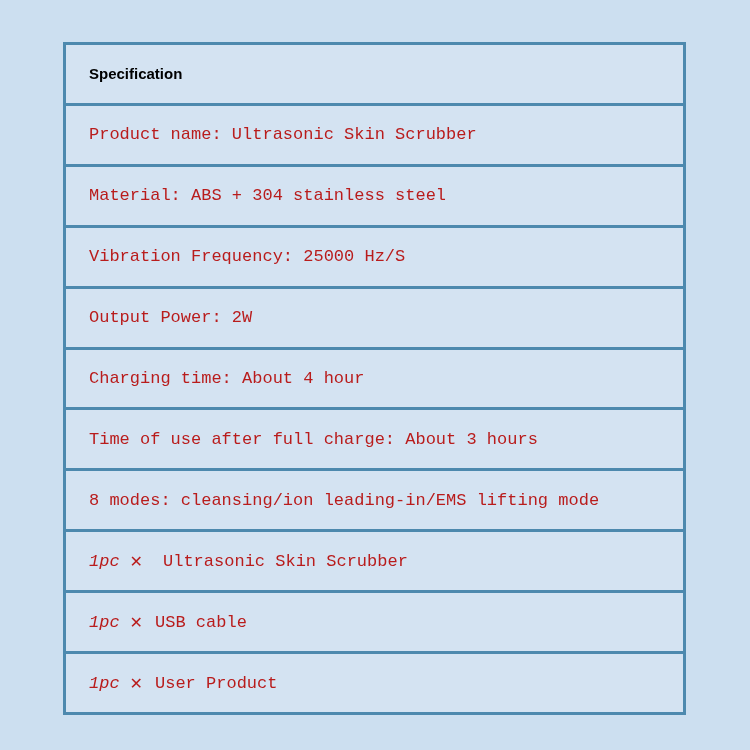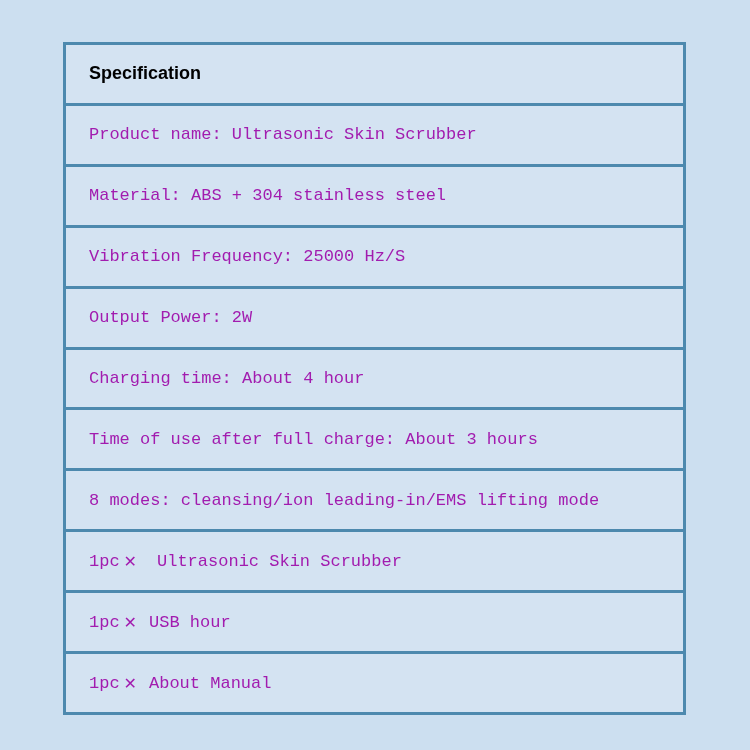--- a/index.html
+++ b/index.html
@@ -24,36 +24,37 @@
     background: #4d89ae;
   }
   .row {
     flex: 1;
     background: #d4e3f2;
     display: flex;
     align-items: center;
     padding-left: 23px;
     box-sizing: border-box;
     border-top: 3px solid #4d89ae;
-    color: #a21caf;
+    color: #b91c1c;
     font-family: "Liberation Mono", "DejaVu Sans Mono", monospace;
     font-size: 17px;
     white-space: pre;
   }
   .row:first-child {
     border-top: none;
   }
   .row.section-header {
     font-family: "Liberation Sans", "DejaVu Sans", sans-serif;
     font-weight: bold;
-    font-size: 18px;
+    font-size: 15px;
     color: #000000;
   }
   .pkg-qty {
-    margin-right: 4px;
+    margin-right: 10px;
+    font-style: italic;
   }
   .pkg-times {
     margin-right: 12px;
     font-family: "DejaVu Sans", sans-serif;
     font-size: 16px;
   }
   .pkg-row-wide-gap .pkg-name {
     margin-left: 8px;
   }
 </style>
@@ -90,21 +91,21 @@
 
 
   <div class="row pkg-row-wide-gap">
     <span class="pkg-qty">1pc</span>
     <span class="pkg-times">✕</span>
     <span class="pkg-name">Ultrasonic Skin Scrubber</span>
   </div>
   <div class="row">
     <span class="pkg-qty">1pc</span>
     <span class="pkg-times">✕</span>
-    <span class="pkg-name">USB hour</span>
+    <span class="pkg-name">USB cable</span>
   </div>
   <div class="row">
     <span class="pkg-qty">1pc</span>
     <span class="pkg-times">✕</span>
-    <span class="pkg-name">About Manual</span>
+    <span class="pkg-name">User Product</span>
   </div>
 
 </div>
 
 </body></html>

